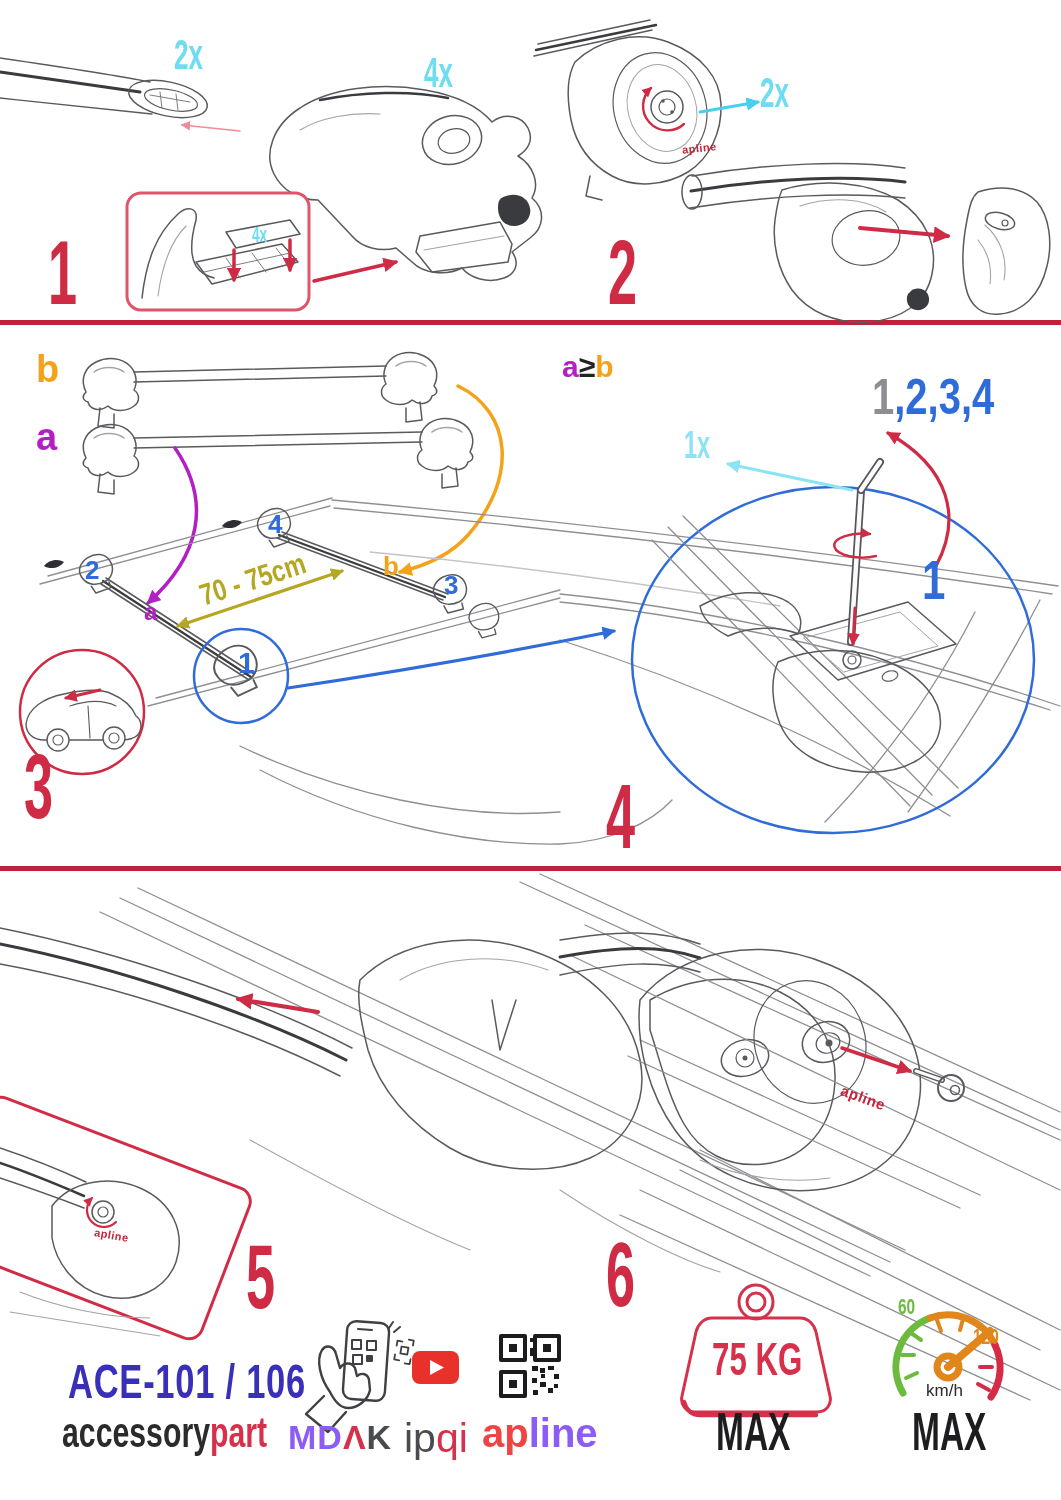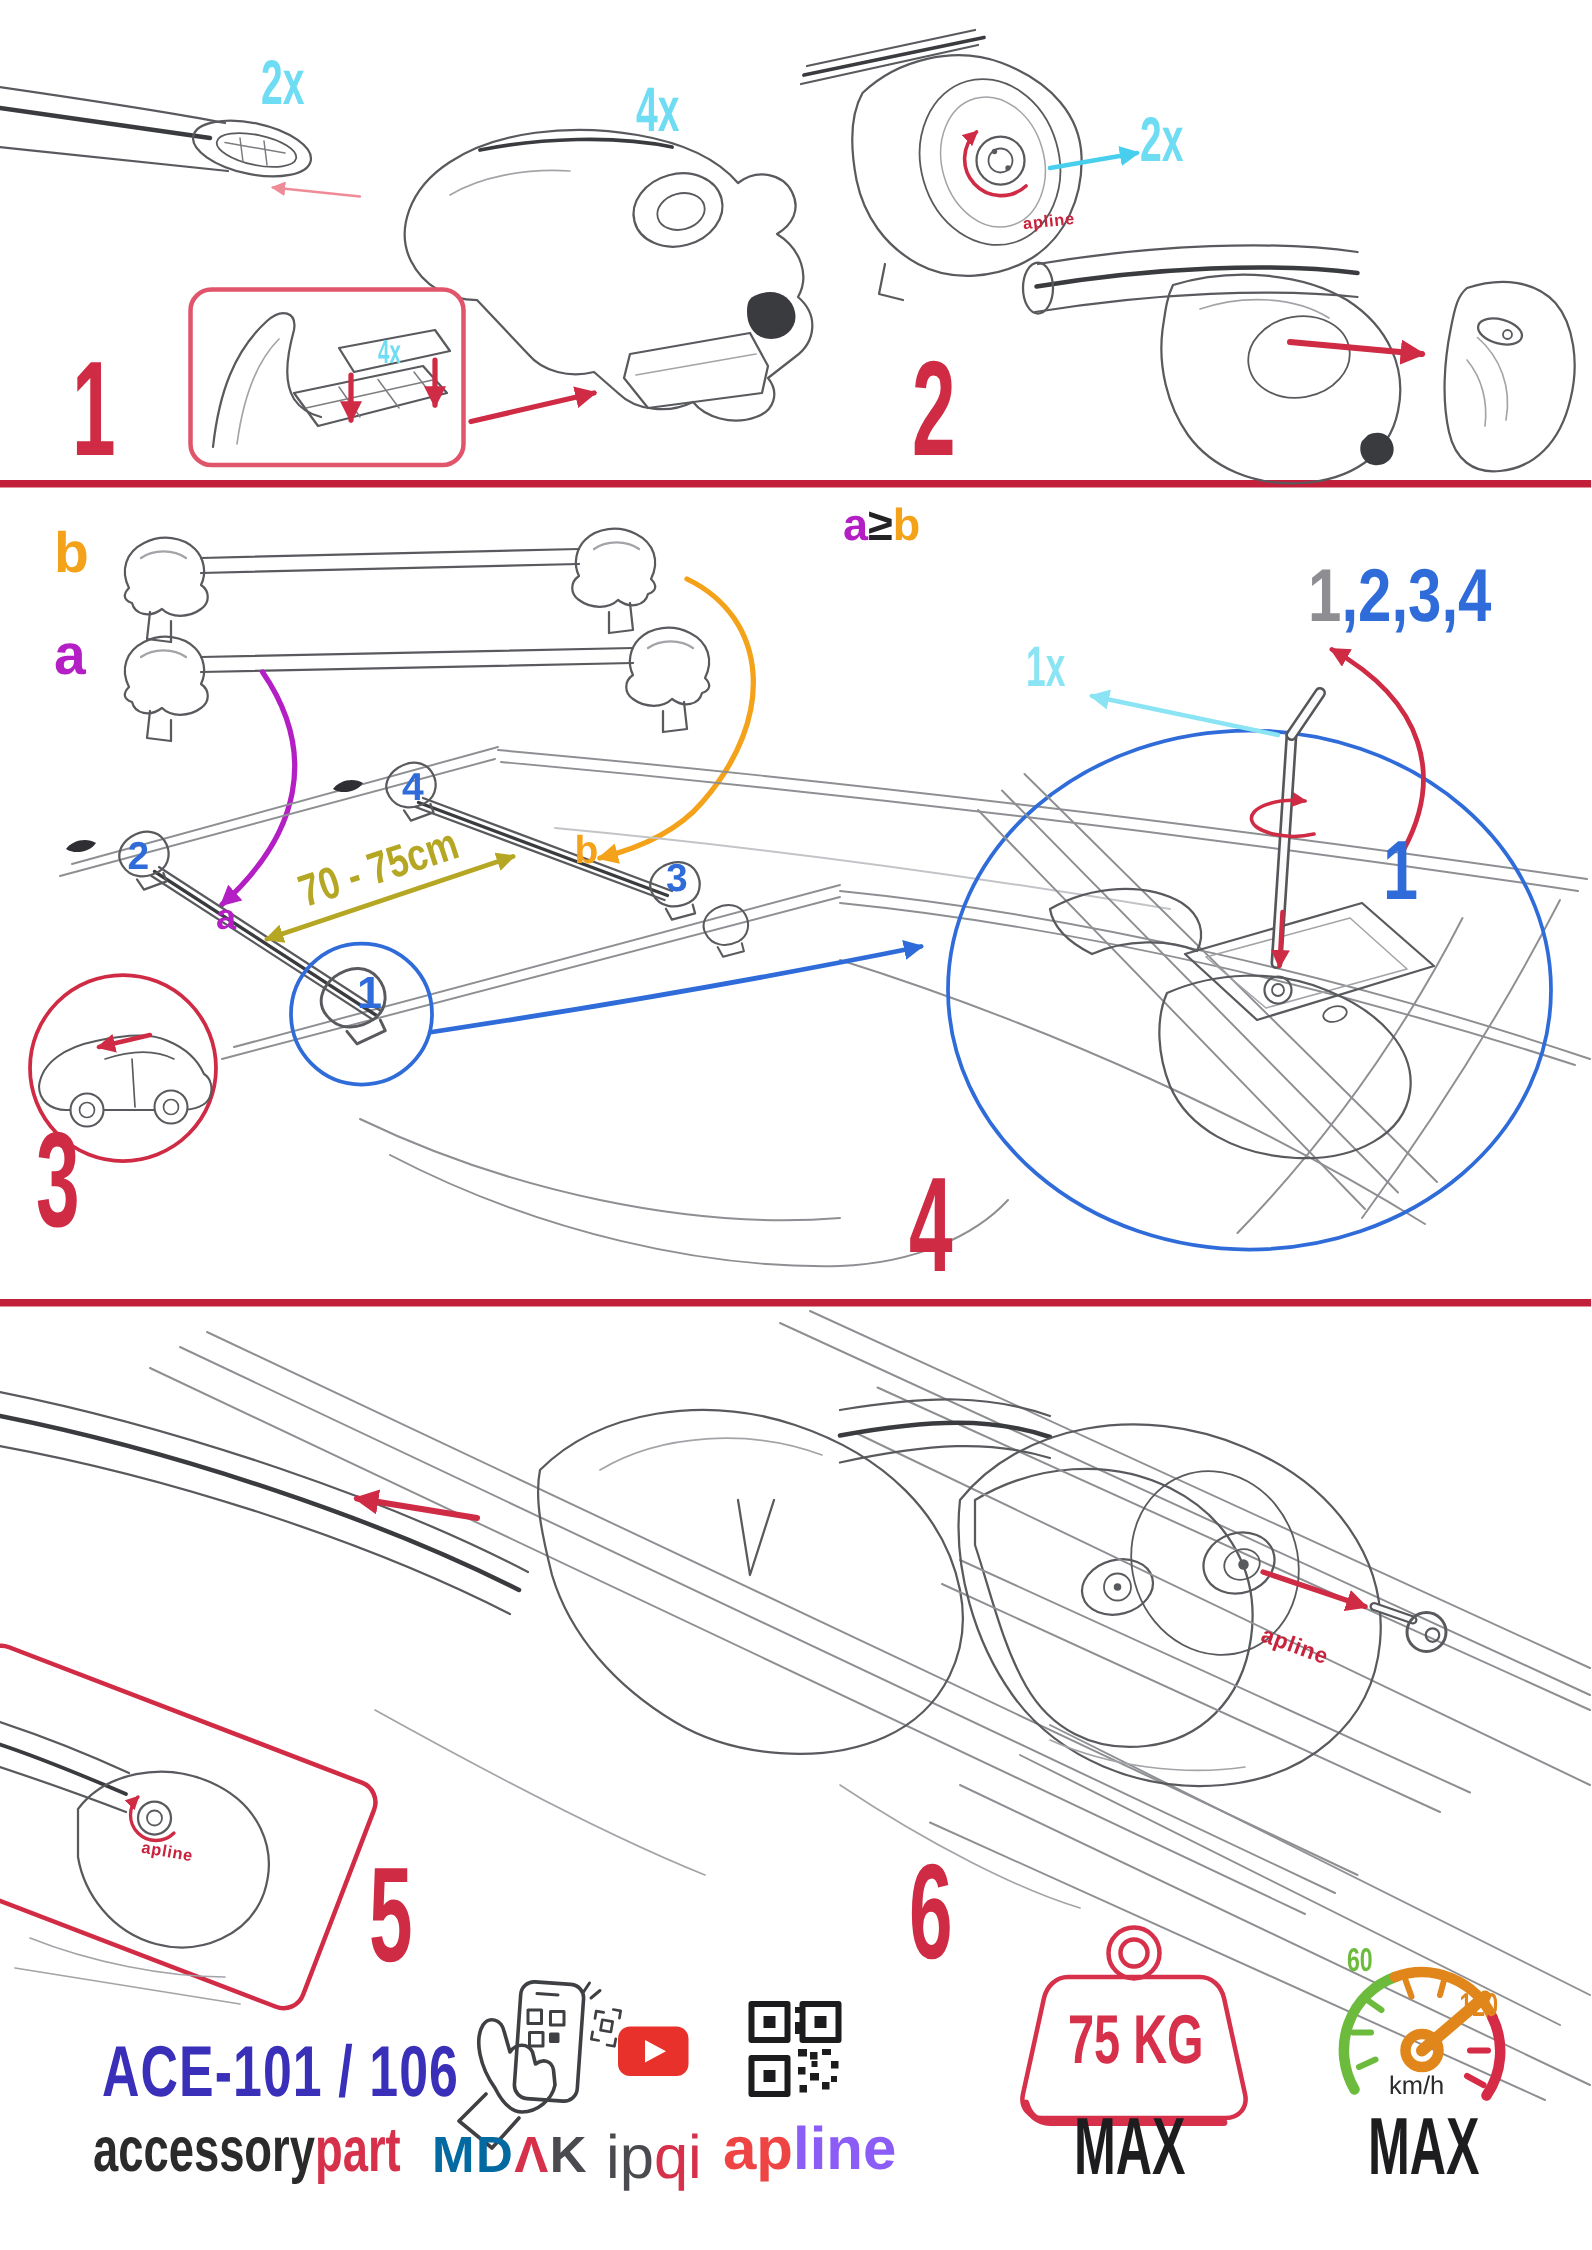--- a/index.html
+++ b/index.html
@@ -324,42 +324,42 @@
 <div class="lbl" style="left:36px; top:418px; color:#b31fc4; font-size:38px; font-weight:bold;">a</div>
 <div class="lbl posnum" style="left:85px; top:557px;">2</div>
 <div class="lbl posnum" style="left:268px; top:511px;">4</div>
 <div class="lbl" style="left:383px; top:553px; color:#f5a21b; font-size:26px; font-weight:bold;">b</div>
 <div class="lbl posnum" style="left:444px; top:572px;">3</div>
 <div class="lbl" style="left:144px; top:600px; color:#b31fc4; font-size:24px; font-weight:bold;">a</div>
 <div class="lbl" style="left:196px; top:582px; color:#b5a723; font-size:30px; font-weight:bold; transform:rotate(-18deg) scaleX(0.8); transform-origin:left top;">70 - 75cm</div>
 <div class="lbl posnum" style="left:238px; top:648px; font-size:30px;">1</div>
 <div class="lbl stepnum" style="left:24px; top:742px;">3</div>
 
-<div class="lbl" style="left:562px; top:336px; font-size:30px; font-weight:bold;">
+<div class="lbl" style="left:562px; top:352px; font-size:30px; font-weight:bold;">
   <span style="color:#b31fc4;">a</span><span style="color:#232326;">≥</span><span style="color:#f5a21b;">b</span>
 </div>
 <div class="lbl qty" style="left:684px; top:426px; color:#8ae4f4; font-size:38px;">1x</div>
 <div class="lbl" style="left:872px; top:372px; font-size:50px; font-weight:bold; transform:scaleX(0.8); transform-origin:left top;">
   <span style="color:#8d8d92;">1</span><span style="color:#2f6cd9;">,2,3,4</span>
 </div>
 <div class="lbl" style="left:922px; top:552px; color:#2f6cd9; font-size:56px; font-weight:bold; transform:scaleX(0.75); transform-origin:left top;">1</div>
 <div class="lbl stepnum" style="left:606px; top:772px;">4</div>
 
 <span class="lbl mini-brand" style="left:94px; top:1230px; transform:rotate(10deg);">apline</span>
 <div class="lbl stepnum" style="left:246px; top:1232px;">5</div>
 
 <span class="lbl mini-brand" style="left:840px; top:1090px; font-size:15px; transform:rotate(20deg);">apline</span>
 <div class="lbl stepnum" style="left:606px; top:1230px;">6</div>
 
 <div class="lbl" style="left:68px; top:1358px; color:#3a2fb9; font-size:48px; font-weight:bold; letter-spacing:1px; transform:scaleX(0.72); transform-origin:left top;">ACE-101 / 106</div>
 <div class="lbl" style="left:62px; top:1412px; font-size:42px; font-weight:bold; transform:scaleX(0.72); transform-origin:left top;">
   <span style="color:#2b2b2b;">accessory</span><span style="color:#d6304a;">part</span>
 </div>
 <div class="lbl" style="left:288px; top:1420px; font-size:34px; font-weight:bold; letter-spacing:1px;">
-  <span style="color:#0369a1;">MD</span><span style="color:#d6304a;">Λ</span><span style="color:#4a4b4f;">K</span>
+  <span style="color:#8b5cf6;">MD</span><span style="color:#d6304a;">Λ</span><span style="color:#4a4b4f;">K</span>
 </div>
 <div class="lbl" style="left:404px; top:1418px; font-size:41px;">
   <span style="color:#4a4b4f;">ip</span><span style="color:#d6304a;">qi</span>
 </div>
 <div class="lbl" style="left:482px; top:1413px; font-size:40px; font-weight:bold;">
   <span style="color:#ef4444;">ap</span><span style="color:#8b5cf6;">line</span>
 </div>
 <div class="lbl" style="left:712px; top:1336px; color:#d6304a; font-size:46px; font-weight:bold; transform:scaleX(0.68); transform-origin:left top;">75 KG</div>
 <div class="lbl" style="left:716px; top:1404px; color:#1d1d1f; font-size:54px; font-weight:bold; transform:scaleX(0.62); transform-origin:left top;">MAX</div>
 <div class="lbl" style="left:898px; top:1296px; color:#6cbb3c; font-size:22px; font-weight:bold; transform:scaleX(0.7); transform-origin:left top;">60</div>

